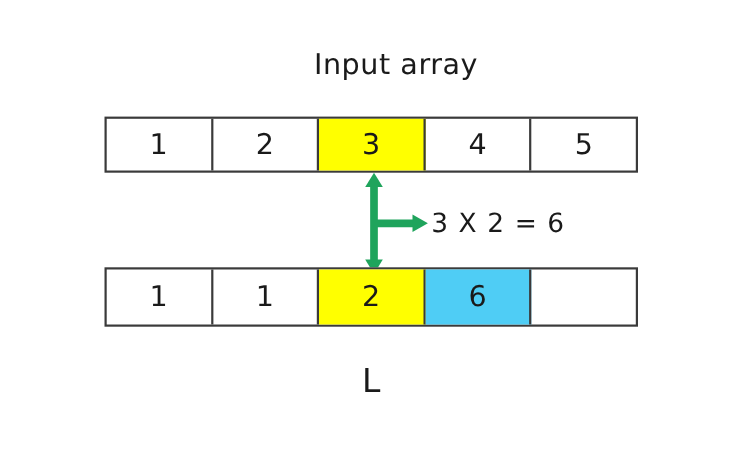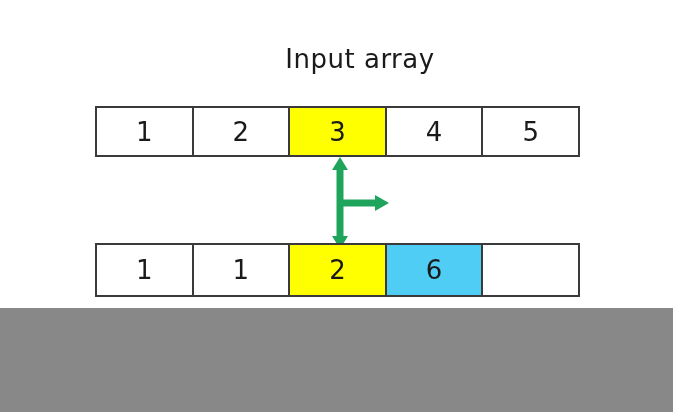--- a/index.html
+++ b/index.html
@@ -11,21 +11,21 @@
     --text:#1A1A1A;
   }
   html,body{margin:0;padding:0;}
   body{
     background:#888;
     font-family:"DejaVu Sans","Liberation Sans",sans-serif;
     color:var(--text);
   }
   .canvas{
     position:relative;
-    width:673px;height:308px;
+    width:673px;height:412px;
     background:var(--background);
     overflow:hidden;
   }
   .title{
     position:absolute;
     left:250px;top:44px;width:220px;
     text-align:center;
     font-size:26px;
     letter-spacing:0.5px;
     color:var(--text);
@@ -92,20 +92,21 @@
   <div class="arrow-wrap">
     <svg width="70" height="92" viewBox="0 0 70 92" xmlns="http://www.w3.org/2000/svg">
       <line class="arrow-stroke" x1="10" y1="10" x2="10" y2="82"></line>
       <polygon class="arrow-fill" points="10,0 2,13 18,13"></polygon>
       <polygon class="arrow-fill" points="10,92 2,79 18,79"></polygon>
       <line class="arrow-stroke" x1="10" y1="46" x2="47" y2="46"></line>
       <polygon class="arrow-fill" points="59,46 45,38 45,54"></polygon>
     </svg>
   </div>
 
+  <div class="equation">3 X 2 = 6</div>
 
   <div class="array array-bottom">
     <div class="cell">1</div>
     <div class="cell">1</div>
     <div class="cell" style="background-color: rgb(255, 255, 0);">2</div>
     <div class="cell" style="background-color: rgb(79, 205, 245);">6</div>
     <div class="cell"></div>
   </div>
 
   <div class="bottom-label">L</div>

